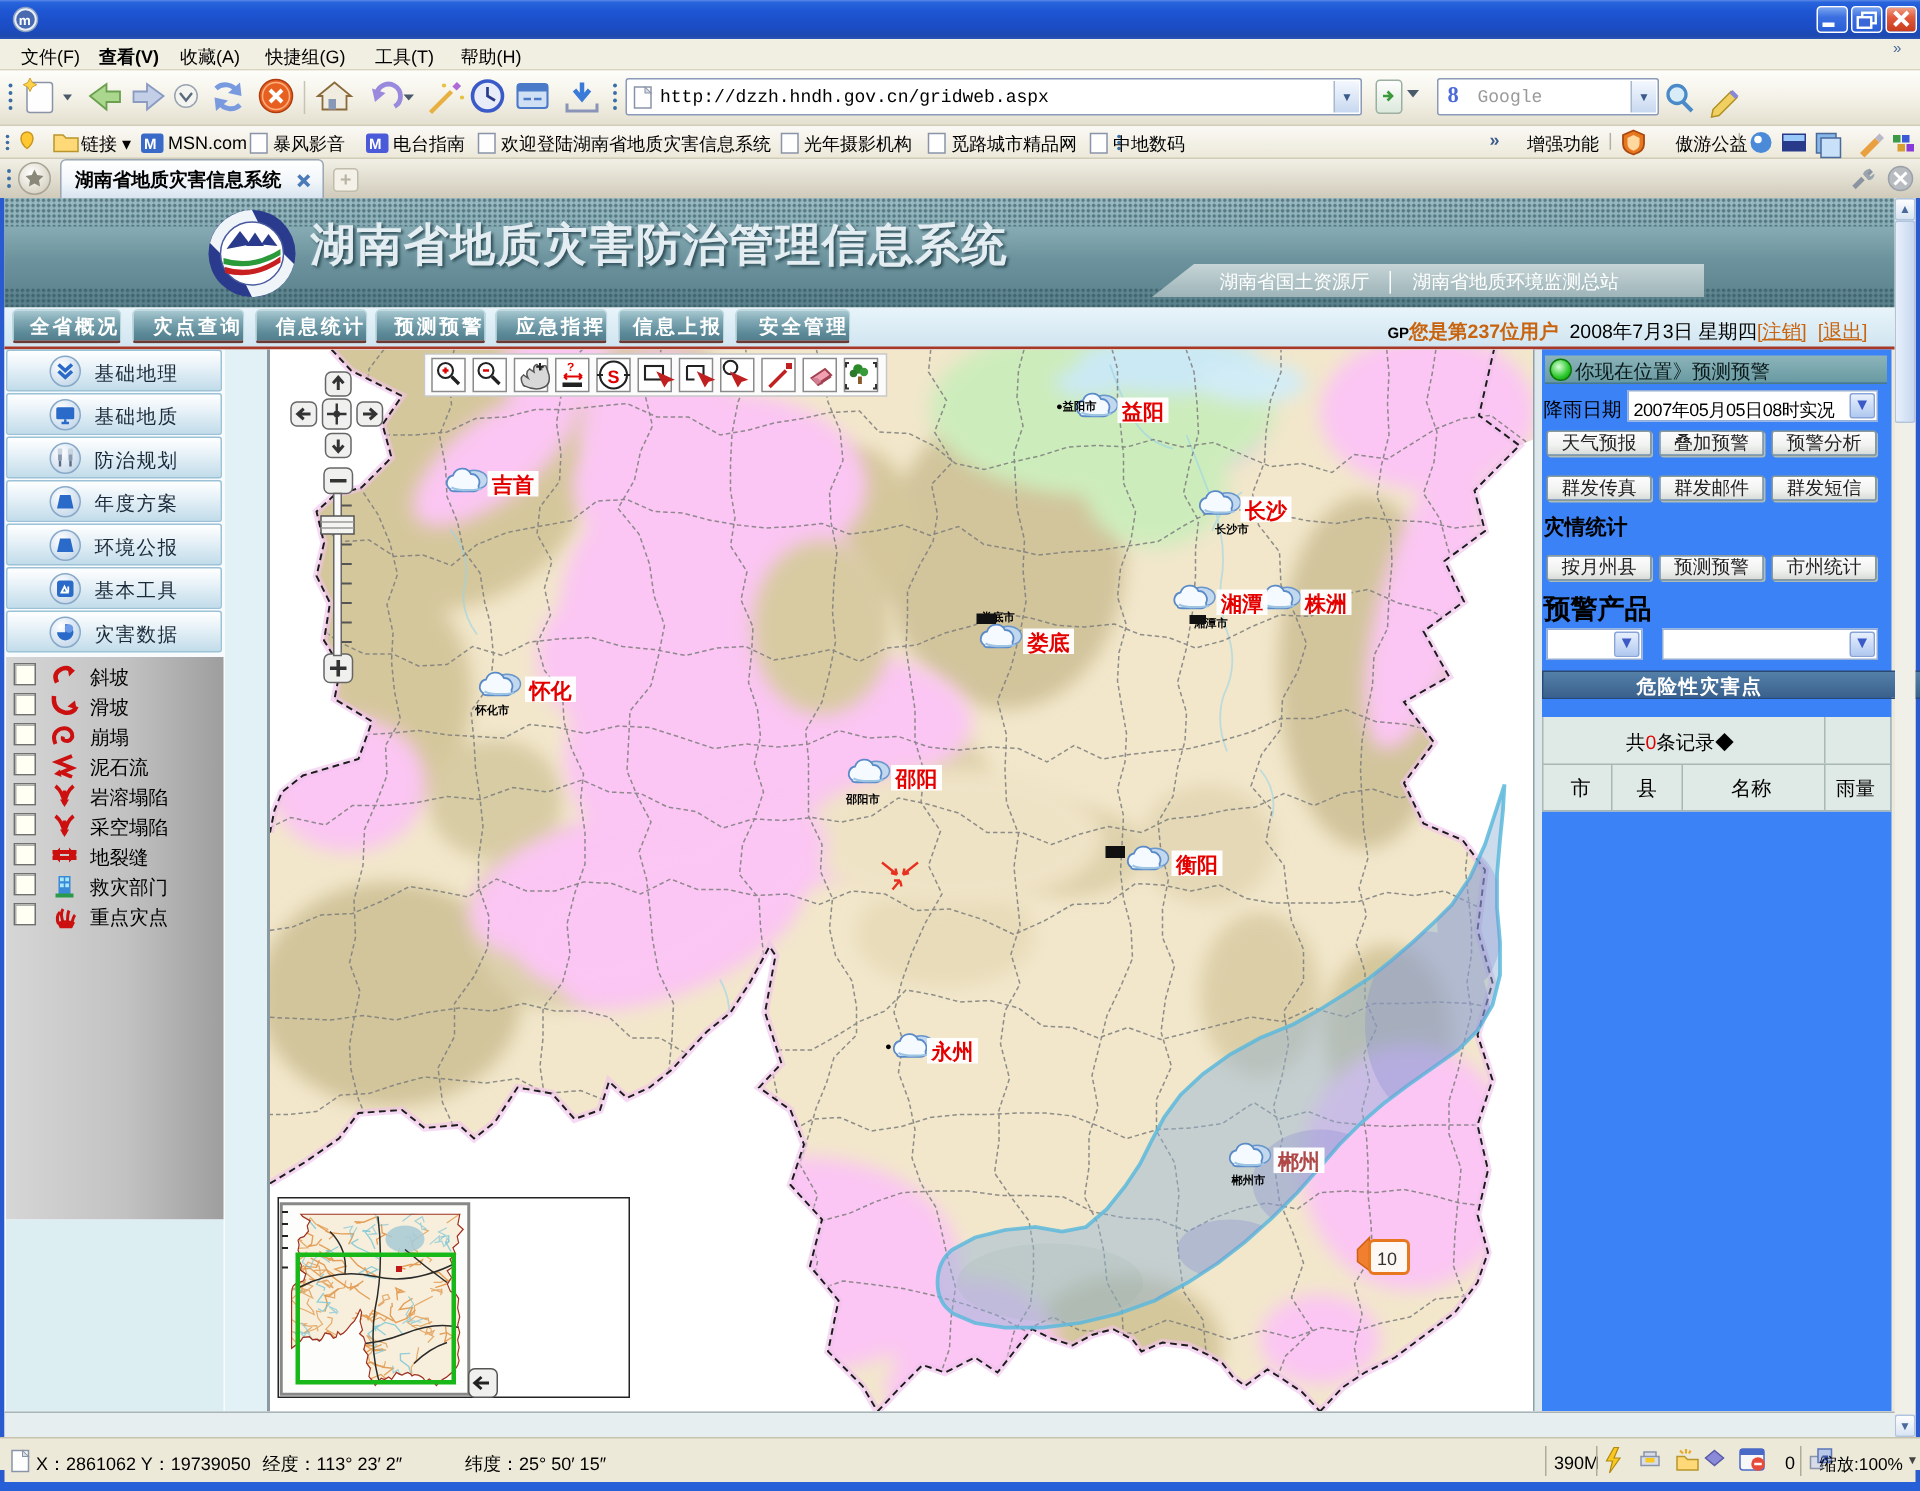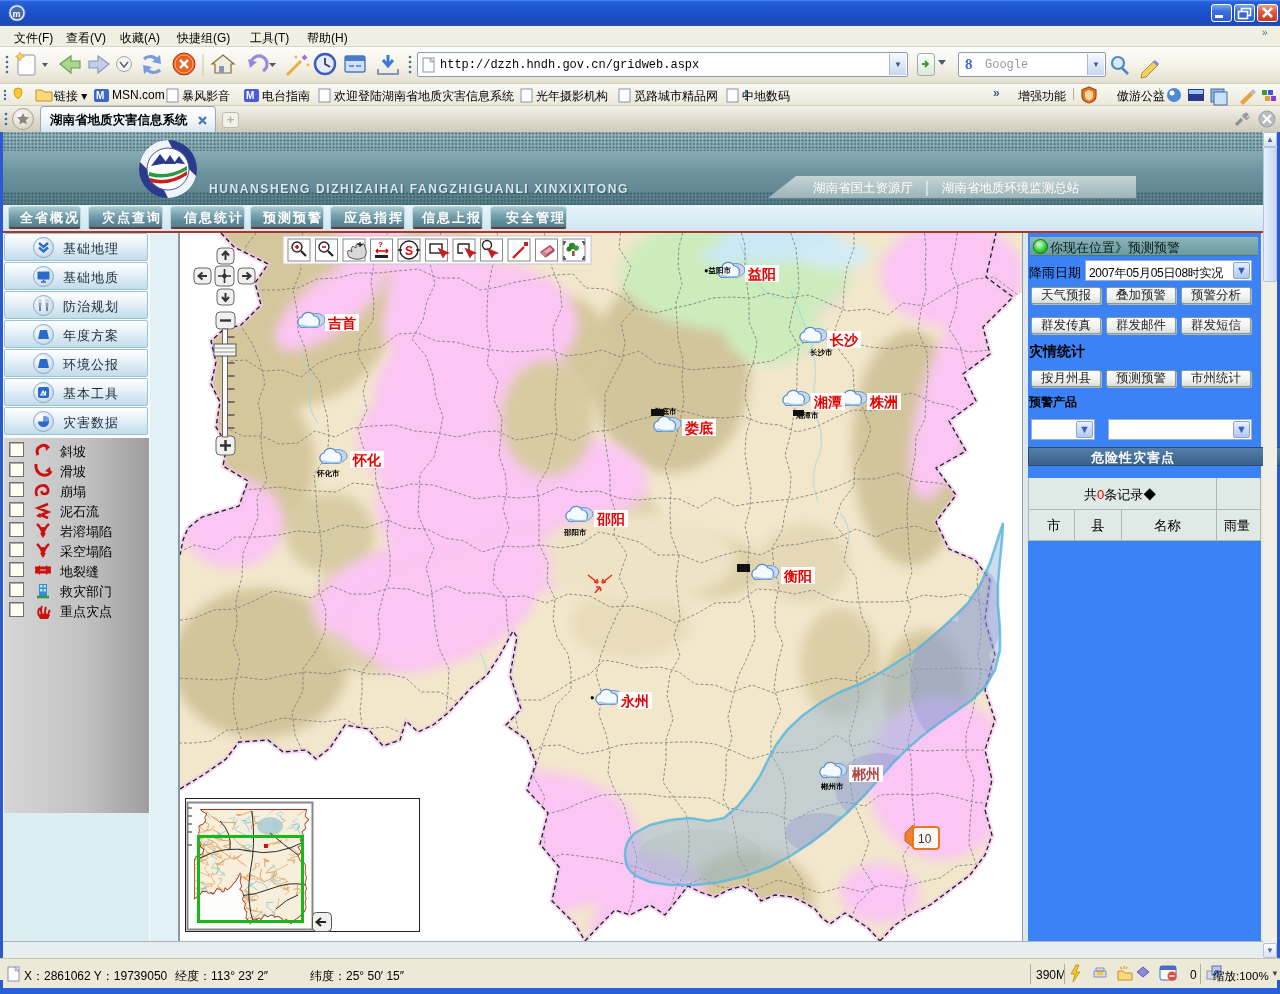--- a/index.html
+++ b/index.html
@@ -69,21 +69,21 @@
   <div class="winbtn abs" id="btnmax" style="left:1234px;"><svg width="19" height="16">
         <rect x="6.5" y="3.5" width="9" height="7" fill="none" stroke="#fff" stroke-width="1.6"></rect>
         <rect x="3.5" y="6.5" width="9" height="7" fill="#3a66d8" stroke="#fff" stroke-width="1.6"></rect>
       </svg></div>
   <div class="winbtn abs" id="btnclose" style="left:1257px;"><svg width="19" height="16">
         <path d="M5 3 L14 12 M14 3 L5 12" stroke="#fff" stroke-width="2.6"></path>
       </svg></div>
 </div>
 <div id="menubar" class="abs">
   <span style="left:14px;">文件(F)</span>
-    <span style="left:66px;">查看(V)</span>
+    <span style="left:66px;font-weight:bold;">查看(V)</span>
     <span style="left:120px;">收藏(A)</span>
     <span style="left:177px;">快捷组(G)</span>
     <span style="left:250px;">工具(T)</span>
     <span style="left:307px;">帮助(H)</span>
     <span style="left:1262px;top:1px;color:#4a6a9a;font-size:10px;">»</span>
 </div>
 <div id="toolbar" class="abs">
 <svg width="1280" height="37" xmlns="http://www.w3.org/2000/svg">
  <g fill="none">
 
@@ -266,33 +266,34 @@
     <circle cx="31" cy="31" r="29" fill="#2a3a8c"></circle>
     <path d="M31 2 a29 29 0 0 0 -28 22 l10 10 a21 21 0 0 1 22 -24z" fill="#eef4f8"></path>
     <path d="M31 60 a29 29 0 0 0 28 -22 l-10 -10 a21 21 0 0 1 -22 24z" fill="#eef4f8"></path>
     <circle cx="31" cy="31" r="21" fill="#fff" stroke="#4a5aa0" stroke-width="1"></circle>
     <path d="M14 28 l9 -12 7 9z" fill="#2a3a8c"></path>
       <path d="M27 26 l6 -9 6 9z" fill="#2a3a8c"></path>
       <path d="M37 25 l5 -7 6 8z" fill="#2a3a8c"></path>
     <path d="M12 34 q19 6 38 -6 l0 4 q-19 11 -38 6z" fill="#2a9a3a"></path>
     <path d="M13 40 q19 6 37 -7 l0 4 q-18 12 -37 7z" fill="#c82020"></path>
   </svg>
-  <div class="abs" style="left:206px;top:50px;font-size:12px;font-weight:bold;letter-spacing:1.6px;color:#d8e8ee;text-shadow:1px 1px 1px #3a5a64;">HUNANSHENG DIZHIZAIHAI FANGZHIGUANLI XINXIXITONG</div>
+  <div class="abs" style="left:204px;top:11px;font-size:30px;font-weight:bold;letter-spacing:1px;color:#e4eef2;text-shadow:1.5px 1.5px 2px #2e4e58,0 0 2px #8ab0ba;white-space:nowrap;">湖南省地质灾害防治管理信息系统</div>
   <div class="abs" style="left:765px;top:44px;width:368px;height:22px;background:linear-gradient(180deg,#c6d4d6,#9db4b8);clip-path:polygon(28px 0,100% 0,100% 100%,0 100%);"></div>
   <div class="abs" style="left:810px;top:48px;font-size:12.5px;color:#fff;white-space:nowrap;">湖南省国土资源厅&nbsp;&nbsp;&nbsp;│&nbsp;&nbsp;&nbsp;湖南省地质环境监测总站</div>
 </div>
 <div id="navrow" class="abs">
   <div class="redline"></div>
   <div class="navbtn" style="left:5px;width:73px;">全省概况</div>
   <div class="navbtn" style="left:85px;width:75px;">灾点查询</div>
   <div class="navbtn" style="left:167px;width:75px;">信息统计</div>
   <div class="navbtn" style="left:247px;width:74px;">预测预警</div>
   <div class="navbtn" style="left:327px;width:75px;">应急指挥</div>
   <div class="navbtn" style="left:409px;width:71px;">信息上报</div>
   <div class="navbtn" style="left:487px;width:77px;">安全管理</div>
+  <div id="userinfo"><span style="font-size:10px;font-weight:bold;">GP</span><b>您是第237位用户</b>&nbsp; 2008年7月3日 星期四<span class="lnk">[注销]</span>&nbsp; <span class="lnk">[退出]</span></div>
 </div>
 <div id="sidebar" class="abs">
   <div class="sbtn" style="top:0px;">
       <div class="ic"><svg width="19" height="19">
           <path d="M5 5 l4.5 4 4.5 -4 M5 9.5 l4.5 4 4.5 -4" stroke="#2a6ac8" stroke-width="2.4" fill="none"></path>
         </svg></div>
       <div class="tx">基础地理</div>
     </div>
   <div class="sbtn" style="top:29px;">
       <div class="ic"><svg width="19" height="19">
@@ -846,21 +847,21 @@
   <div class="xpbtn" style="left:3px;top:54px;">天气预报</div>
     <div class="xpbtn" style="left:78px;top:54px;">叠加预警</div>
     <div class="xpbtn" style="left:153px;top:54px;">预警分析</div>
   <div class="xpbtn" style="left:3px;top:84px;">群发传真</div>
     <div class="xpbtn" style="left:78px;top:84px;">群发邮件</div>
     <div class="xpbtn" style="left:153px;top:84px;">群发短信</div>
   <div class="abs" style="left:1px;top:110px;font-size:14px;font-weight:bold;color:#000;">灾情统计</div>
   <div class="xpbtn" style="left:3px;top:137px;">按月州县</div>
     <div class="xpbtn" style="left:78px;top:137px;">预测预警</div>
     <div class="xpbtn" style="left:153px;top:137px;">市州统计</div>
-  <div class="abs" style="left:1px;top:161px;font-size:12px;font-weight:bold;color:#000;">预警产品</div>
+  <div class="abs" style="left:1px;top:161px;font-size:18px;font-weight:bold;color:#000;">预警产品</div>
   <div class="xpsel" style="left:3px;top:186px;width:64px;">
       <div class="da">▼</div>
     </div>
   <div class="xpsel" style="left:80px;top:186px;width:144px;">
       <div class="da">▼</div>
     </div>
   <div class="abs" style="left:0px;top:215px;width:230px;height:2px;background:#787878;"></div>
   <div class="abs" style="left:0px;top:214px;width:231px;height:17px;background:linear-gradient(180deg,#5480a8,#3a608c);border:1px solid #2a4a74;padding-left:44px;">
     <span style="position:absolute;left:62px;top:1px;font-size:13px;font-weight:bold;color:#fff;letter-spacing:1px;">危险性灾害点</span>
     <span style="position:absolute;right:8px;top:1px;font-size:11px;color:#e8e8c0;">¥</span>

